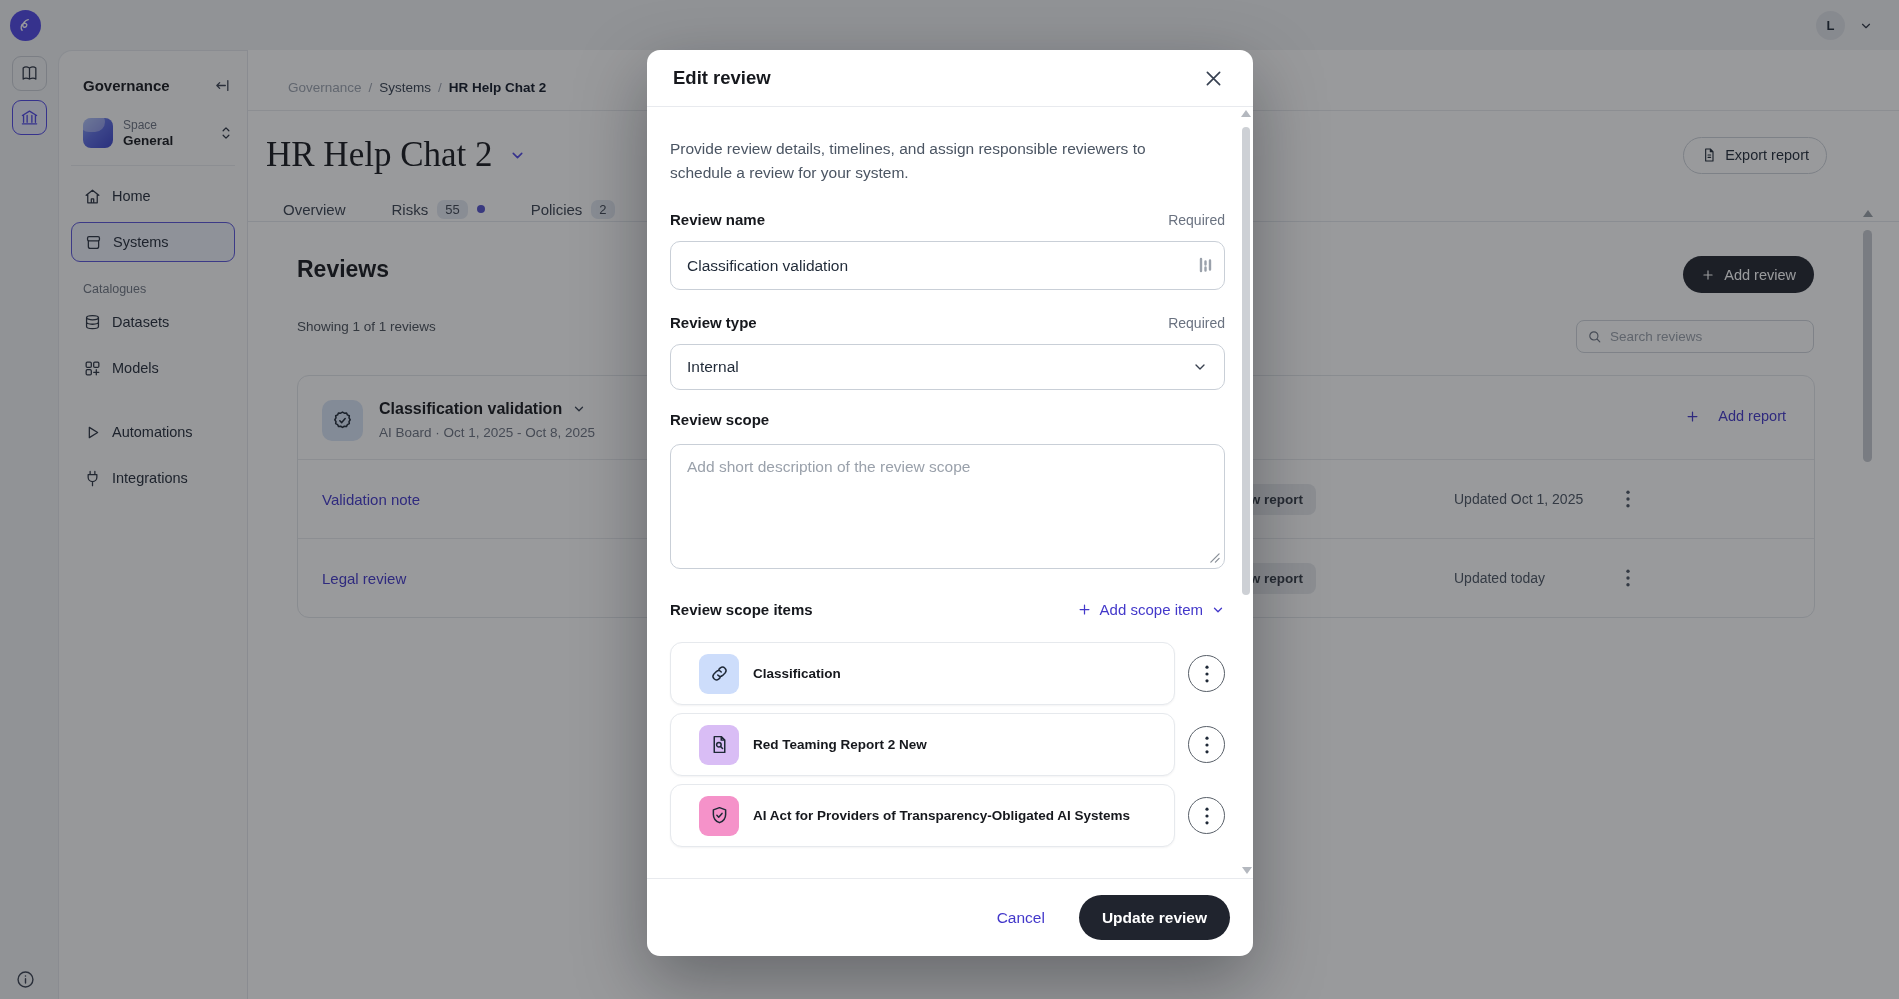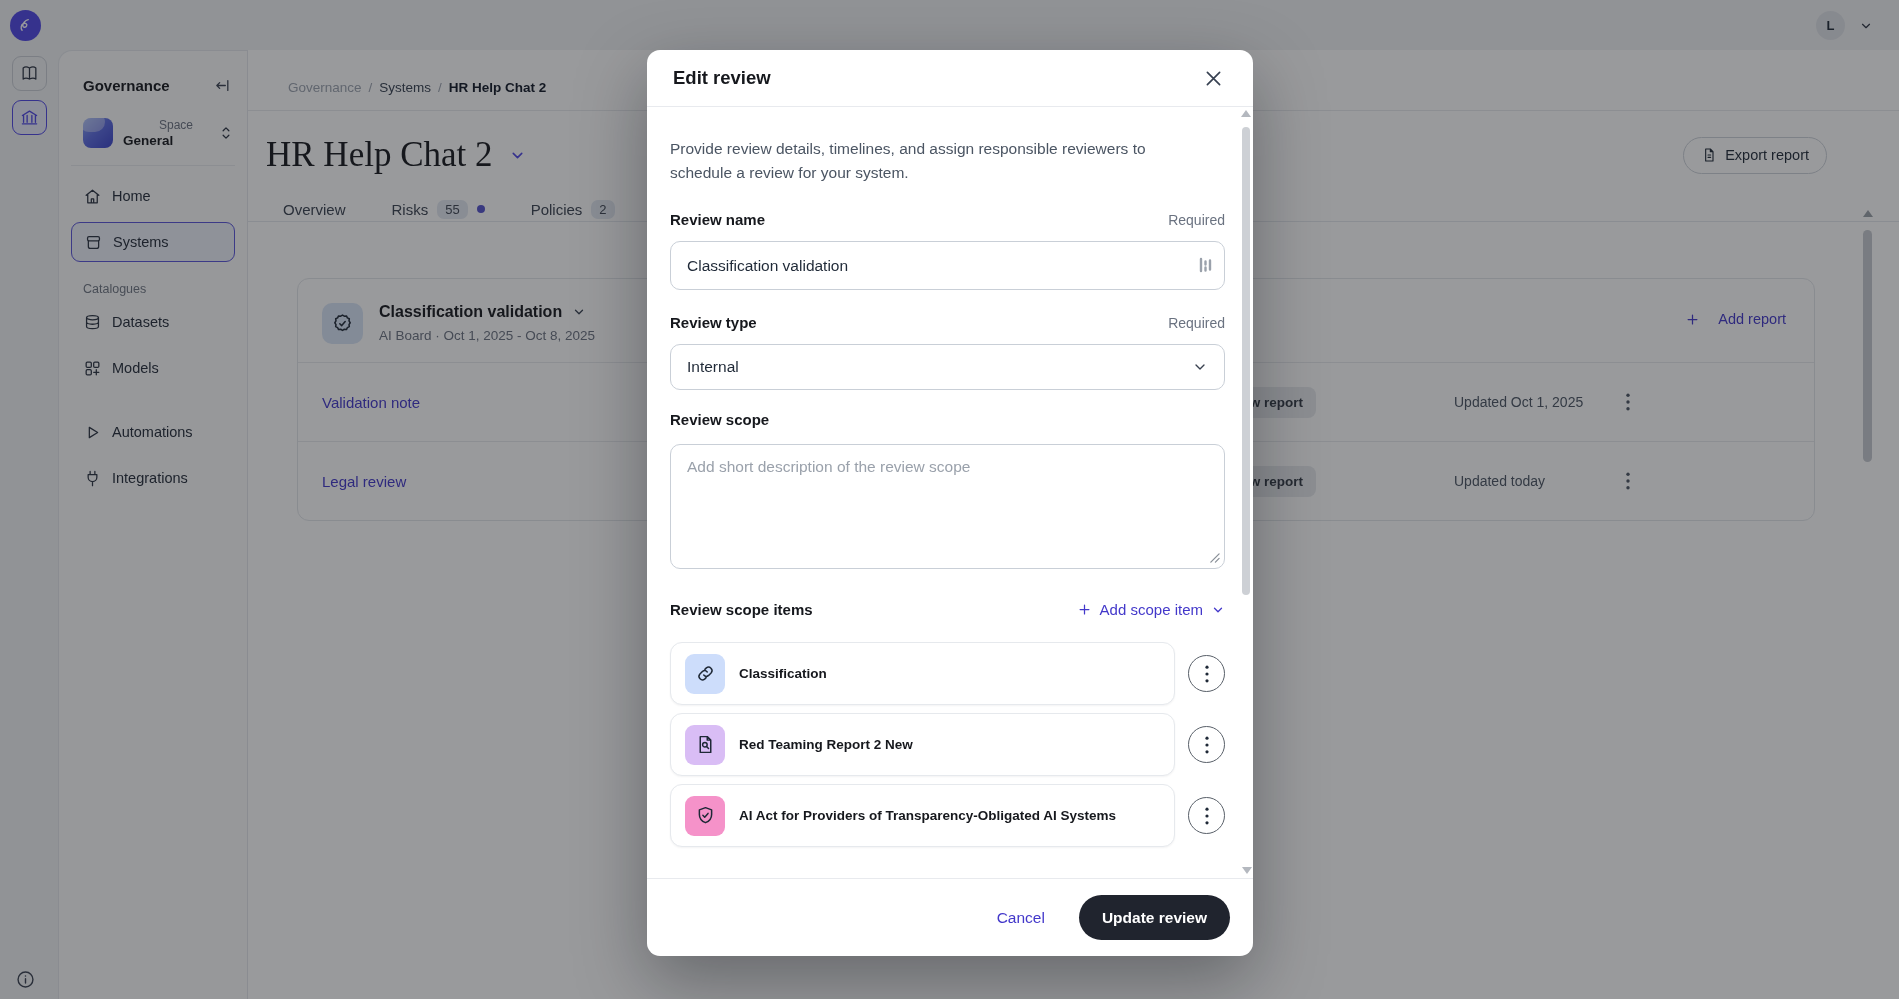--- a/index.html
+++ b/index.html
@@ -26,21 +26,21 @@
   .sidebar { position:absolute; left:58px; top:50px; bottom:0; width:190px; background:#fbfbfc;
              border:1px solid #e4e7eb; border-bottom:none; border-top-left-radius:14px; padding:0 12px; }
   .sb-head { display:flex; justify-content:space-between; align-items:center; padding:26px 4px 0 12px; }
   .sb-title { font-size:15px; font-weight:700; color:#16181d; }
   .space-sel { display:flex; align-items:center; margin:24px 2px 0 12px; cursor:pointer; }
   .space-tile { width:30px; height:30px; border-radius:8px;
                 background:linear-gradient(135deg,#86a2f2 0%,#5b6ae0 45%,#3a43c9 100%); position:relative; overflow:hidden; }
   .space-tile::after { content:""; position:absolute; left:-4px; top:-6px; width:26px; height:20px;
                 background:rgba(255,255,255,.35); border-radius:10px; }
   .space-txt { margin-left:10px; flex:1; }
-  .space-label { font-size:12px; color:#6b7280;margin-left:36px; }
+  .space-label { font-size:12px; color:#6b7280; }
   .space-name { font-size:13.5px; font-weight:700; color:#16181d; margin-top:1px; }
   .sb-divider { border-top:1px solid #e8eaee; margin:17px 0 10px; }
   .sb-item { display:flex; align-items:center; gap:10px; height:40px; padding-left:12px; margin-top:6px;
              font-size:14.5px; color:#242c39; border-radius:9px; cursor:pointer; }
   .sb-item.selected { border:1.5px solid #5a54d9; background:#edf0fa; }
   .sb-section { font-size:12.5px; color:#6f7682; margin:20px 0 2px 12px; }
   .sb-gap { height:18px; }
 
   
   .main { position:absolute; left:248px; top:50px; right:0; bottom:0; background:#fff; }
@@ -125,21 +125,21 @@
   textarea.scope { width:100%; height:125px; border:1px solid #c9cfd7; border-radius:10px; padding:13px 16px;
                    font-size:15.5px; color:#1f2937; font-family:inherit; resize:none; outline:none; display:block; }
   textarea.scope::placeholder { color:#9aa1ab; }
   .ta-resize { position:absolute; right:5px; bottom:6px; pointer-events:none; }
   .scope-items-row { display:flex; justify-content:space-between; align-items:flex-end; margin-top:32px; }
   .scope-items-label { font-size:15px; font-weight:700; color:#16181d; }
   .add-scope { color:#4338ca; font-size:15px; display:flex; align-items:center; gap:8px; cursor:pointer; background:none; border:none; font-family:inherit; }
   .item-row { display:flex; align-items:center; gap:13px; margin-top:8px; }
   .item-row.first { margin-top:24px; }
   .item-card { flex:1; border:1px solid #e6e9ed; border-radius:12px; background:#fff; box-shadow:0 1px 2px rgba(16,24,40,.05);
-               display:flex; align-items:center; gap:14px; padding:11px 14px; height:63px; cursor:pointer; }
+               display:flex; align-items:center; gap:14px; padding:11px 28px; height:63px; cursor:pointer; }
   .item-tile { width:40px; height:40px; border-radius:9px; display:grid; place-items:center; flex:0 0 40px; }
   .item-name { font-size:13.5px; font-weight:700; color:#16181d; }
   .kebab-circle { width:37px; height:37px; border-radius:50%; border:1px solid #596069; background:#fff;
                   display:grid; place-items:center; cursor:pointer; flex:0 0 37px; }
   .m-foot { position:absolute; left:0; right:0; bottom:0; height:78px; border-top:1px solid #e8eaee;
             display:flex; align-items:center; justify-content:flex-end; gap:34px; padding:0 23px; }
   .cancel-btn { color:#4338ca; font-size:15.5px; background:none; border:none; cursor:pointer; font-family:inherit; }
   .submit-btn { height:45px; background:#20242e; color:#fff; border:none; border-radius:999px; padding:0 23px;
                 font-size:15.5px; font-weight:600; cursor:pointer; font-family:inherit; }
   
@@ -312,20 +312,45 @@
         <span class="tab-badge">55</span>
         <span class="tab-dot"></span>
       </div>
       <div class="tab">
         <span>Policies</span>
         <span class="tab-badge">2</span>
       </div>
     </div>
 
     <div class="content">
+      <div class="section-row">
+        <div>
+          <div class="reviews-h">Reviews</div>
+          <div class="showing">Showing 1 of 1 reviews</div>
+        </div>
+        <div class="right-controls">
+          <button class="add-review">
+            <span>
+              <svg width="14" height="14" viewBox="0 0 24 24" fill="none" stroke="#fff" stroke-width="2" stroke-linecap="round">
+                  <path d="M12 5v14M5 12h14"></path>
+                </svg>
+            </span>
+            <span>Add review</span>
+          </button>
+          <div class="search">
+            <span>
+              <svg width="15" height="15" viewBox="0 0 24 24" fill="none" stroke="#6b7280" stroke-width="1.8" stroke-linecap="round">
+                  <circle cx="11" cy="11" r="6.5"></circle>
+                  <path d="M16 16l4.5 4.5"></path>
+                </svg>
+            </span>
+            <input type="text" placeholder="Search reviews" style="">
+          </div>
+        </div>
+      </div>
 
       <div class="card">
         <div class="card-head">
           <span class="seal-tile">
             <span>
               <svg width="23" height="23" viewBox="0 0 24 24" fill="none" stroke="#1f2937" stroke-width="1.6" stroke-linecap="round" stroke-linejoin="round">
                 <path d="M12 3.2l1.9 1.2 2.2-.3 1 2 2 1-.3 2.2 1.2 1.9-1.2 1.9.3 2.2-2 1-1 2-2.2-.3-1.9 1.2-1.9-1.2-2.2.3-1-2-2-1 .3-2.2L4 11.2l1.2-1.9-.3-2.2 2-1 1-2 2.2.3z"></path>
                 <path d="M9.2 12.2l2 2 3.6-4.2"></path>
               </svg>
             </span>

